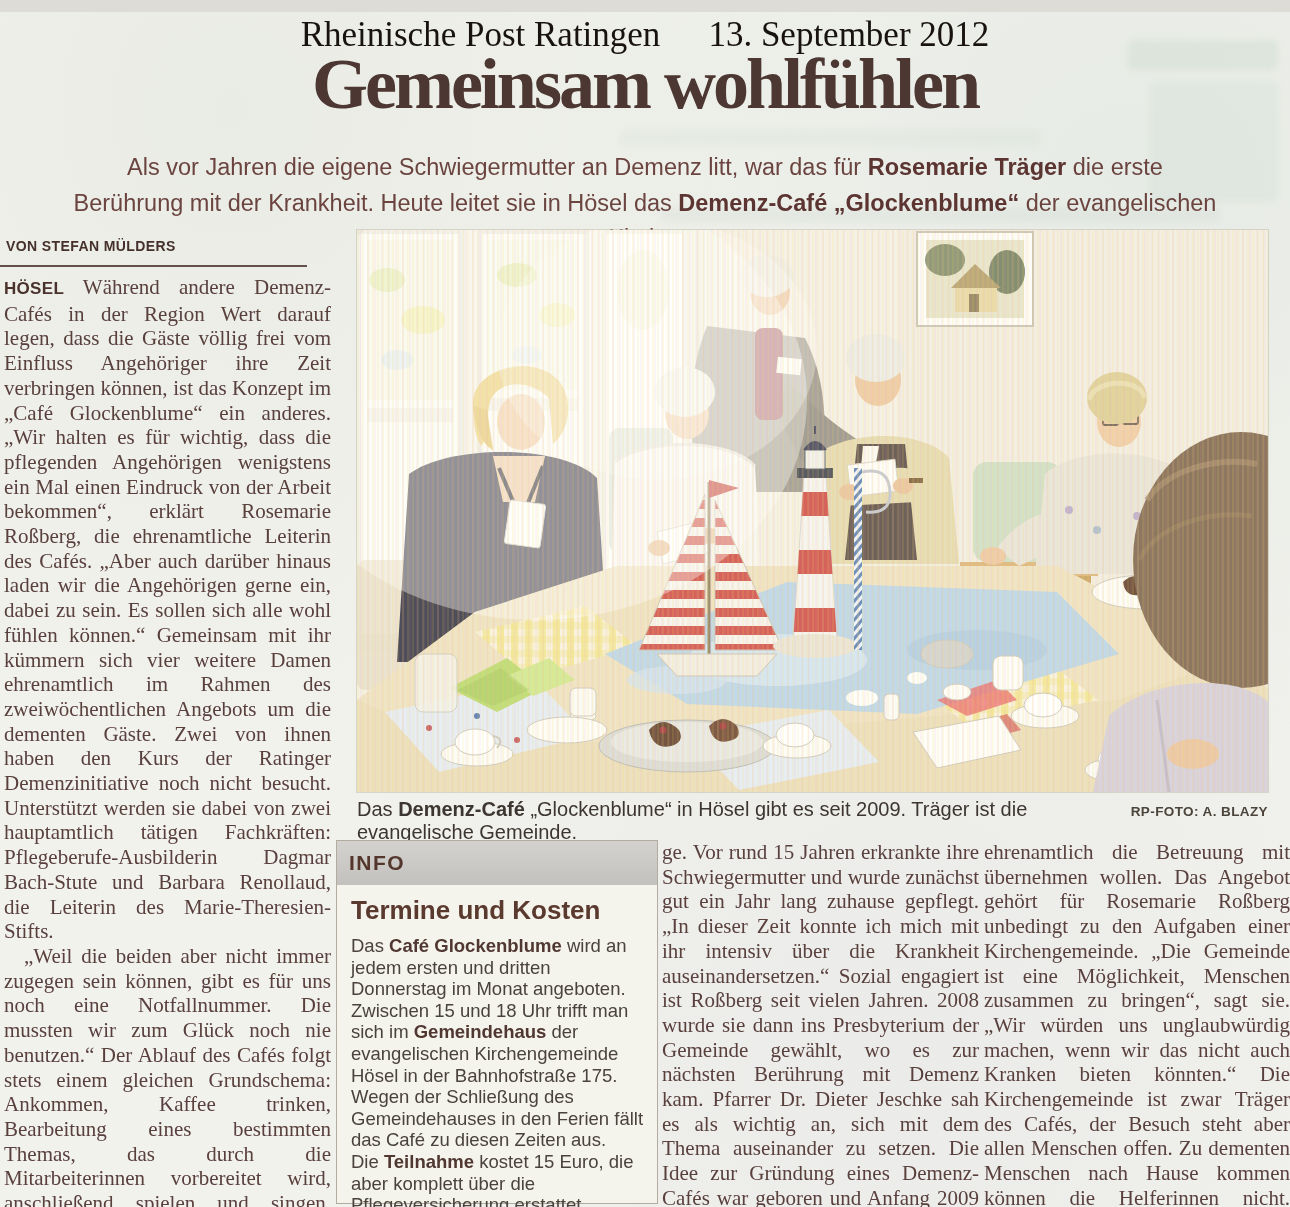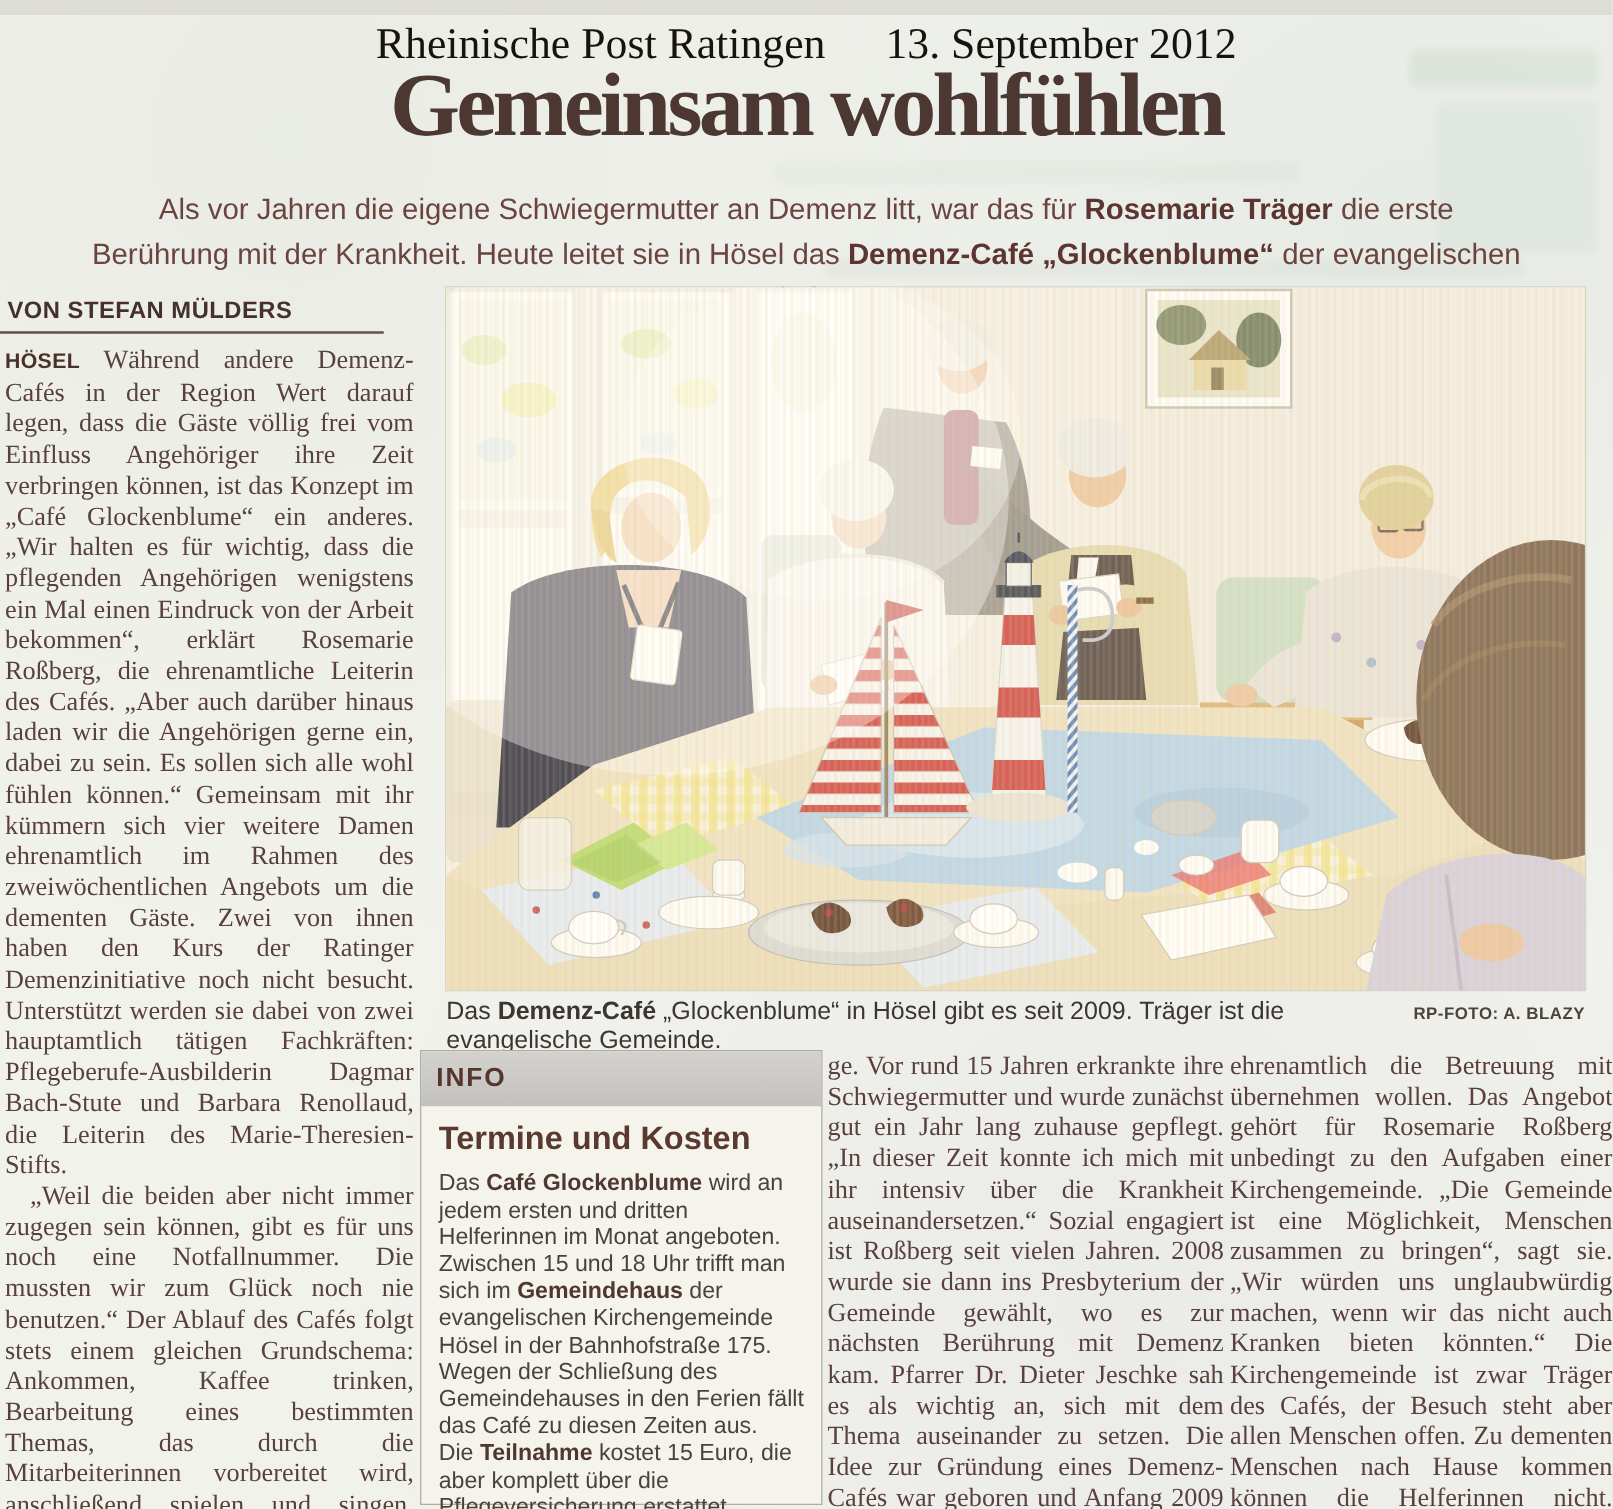--- a/index.html
+++ b/index.html
@@ -19,21 +19,21 @@
 
   .masthead{left:0;right:0;top:3px;display:flex;justify-content:center;gap:48px;
     font-family:"Liberation Serif",serif;font-size:35px;color:#18130f;}
   .headline{left:55px;width:1180px;top:36px;text-align:center;
     font-family:"Liberation Serif",serif;font-weight:700;font-size:72px;line-height:1;
     color:#4c3732;letter-spacing:-3px;}
   .lede{left:72px;width:1146px;top:138px;text-align:center;
     font-size:23.5px;line-height:1.52;color:#6b4440;}
   .lede .b{font-weight:700;color:#5c3431;}
 
-  .byline{left:6px;top:226px;font-weight:700;font-size:19px;color:#45302b;letter-spacing:.4px;}
+  .byline{left:6px;top:226px;font-weight:700;font-size:14px;color:#45302b;letter-spacing:.4px;}
   .byline-rule{left:0;top:253px;width:307px;height:2px;background:#63504a;}
 
   .serifcol{font-family:"Liberation Serif",serif;font-size:21px;line-height:24.7px;
     color:#59403d;text-align:justify;}
   .serifcol p{margin:0;}
   .serifcol p + p{text-indent:20px;}
   .leadin{font-family:"Liberation Sans",sans-serif;font-weight:700;font-size:17px;
     color:#4a322c;letter-spacing:.3px;}
   .col1{left:4px;top:263px;width:327px;height:944px;overflow:hidden;}
   .col2{left:662px;top:828px;width:317px;height:379px;overflow:hidden;}
@@ -322,21 +322,21 @@
   <div class="abs caption">
     <span><span>Das </span><span class="b">Demenz-Café</span><span> „Glockenblume“ in Hösel gibt es seit 2009. Träger ist die evangelische Gemeinde.</span></span>
     <span class="credit">RP-FOTO: A. BLAZY</span>
   </div>
 
   <div class="abs infobox">
     <div class="info-bar">INFO</div>
     <div class="info-inner">
       <div class="info-title">Termine und Kosten</div>
       <div class="info-body">
-        <p><span>Das </span><span class="b">Café Glockenblume</span><span> wird an jedem ersten und dritten Helferinnen im Monat angeboten.</span></p>
+        <p><span>Das </span><span class="b">Café Glockenblume</span><span> wird an jedem ersten und dritten Donnerstag im Monat angeboten.</span></p>
         <p><span>Zwischen 15 und 18 Uhr trifft man sich im </span><span class="b">Gemeindehaus</span><span> der evangelischen Kirchengemeinde Hösel in der Bahnhofstraße 175. Wegen der Schließung des Gemeindehauses in den Ferien fällt das Café zu diesen Zeiten aus.</span></p>
         <p><span>Die </span><span class="b">Teilnahme</span><span> kostet 15 Euro, die aber komplett über die Pflegeversicherung erstattet werden.</span></p>
       </div>
     </div>
   </div>
 
   <div class="abs serifcol col2">
     <p>ge. Vor rund 15 Jahren erkrankte ihre Schwiegermutter und wurde zunächst gut ein Jahr lang zuhause gepflegt. „In dieser Zeit konnte ich mich mit ihr intensiv über die Krankheit auseinandersetzen.“ Sozial engagiert ist Roßberg seit vielen Jahren. 2008 wurde sie dann ins Presbyterium der Gemeinde gewählt, wo es zur nächsten Berührung mit Demenz kam. Pfarrer Dr. Dieter Jeschke sah es als wichtig an, sich mit dem Thema auseinander zu setzen. Die Idee zur Gründung eines Demenz-Cafés war geboren und Anfang 2009 in die Tat umgesetzt. Seitdem werden immer wieder auch Menschen gesucht, die</p>
   </div>
   <div class="abs serifcol col3">

